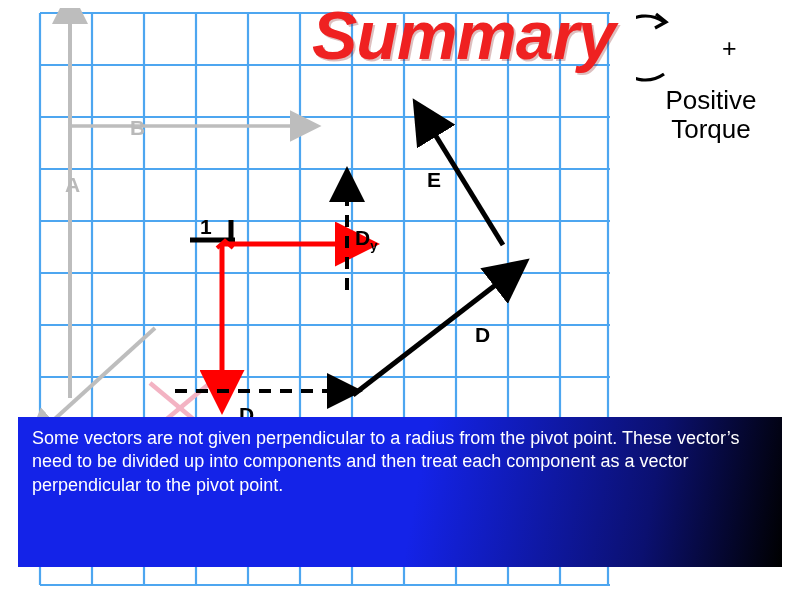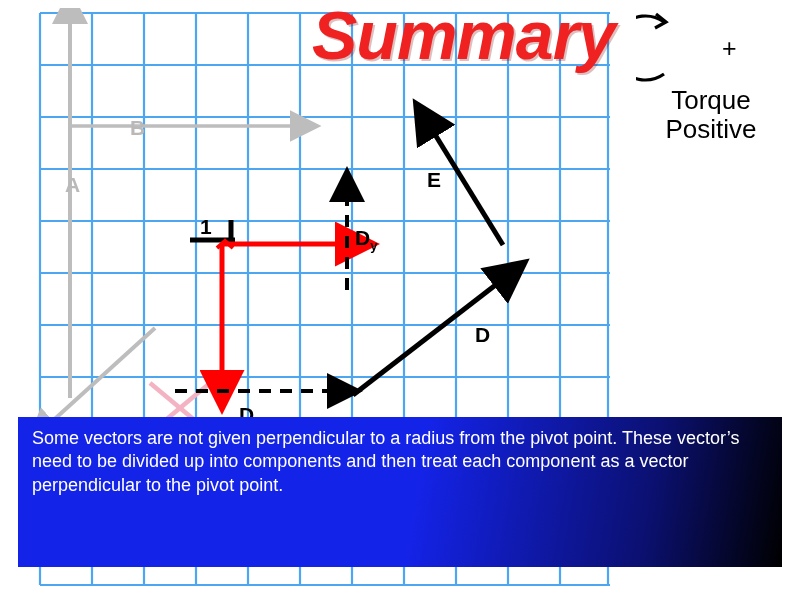--- a/index.html
+++ b/index.html
@@ -204,19 +204,19 @@
         <defs>
           <marker id="arrow-torque" markerWidth="9" markerHeight="9" refX="2" refY="4.5" orient="auto">
             <path d="M0,0 L9,4.5 L0,9 z" fill="#000000"></path>
           </marker>
         </defs>
         <path d="M28,14 A32,32 0 1 0 28,66" fill="none" stroke="#000000" stroke-width="3.2"></path>
         <path d="M20,6 L30,14 L19,20" fill="none" stroke="#000000" stroke-width="3.2"></path>
       </svg>
       <span class="torque-plus">+</span>
     </div>
+    <div class="torque-label">Positive</div>
     <div class="torque-label">Torque</div>
-    <div class="torque-label">Positive</div>
   </div>
 
   <div class="caption">Some vectors are not given perpendicular to a radius from the pivot point. These vector’s need to be divided up into components and then treat each component as a vector perpendicular to the pivot point.</div>
 
 </div>
 
 </body></html>

